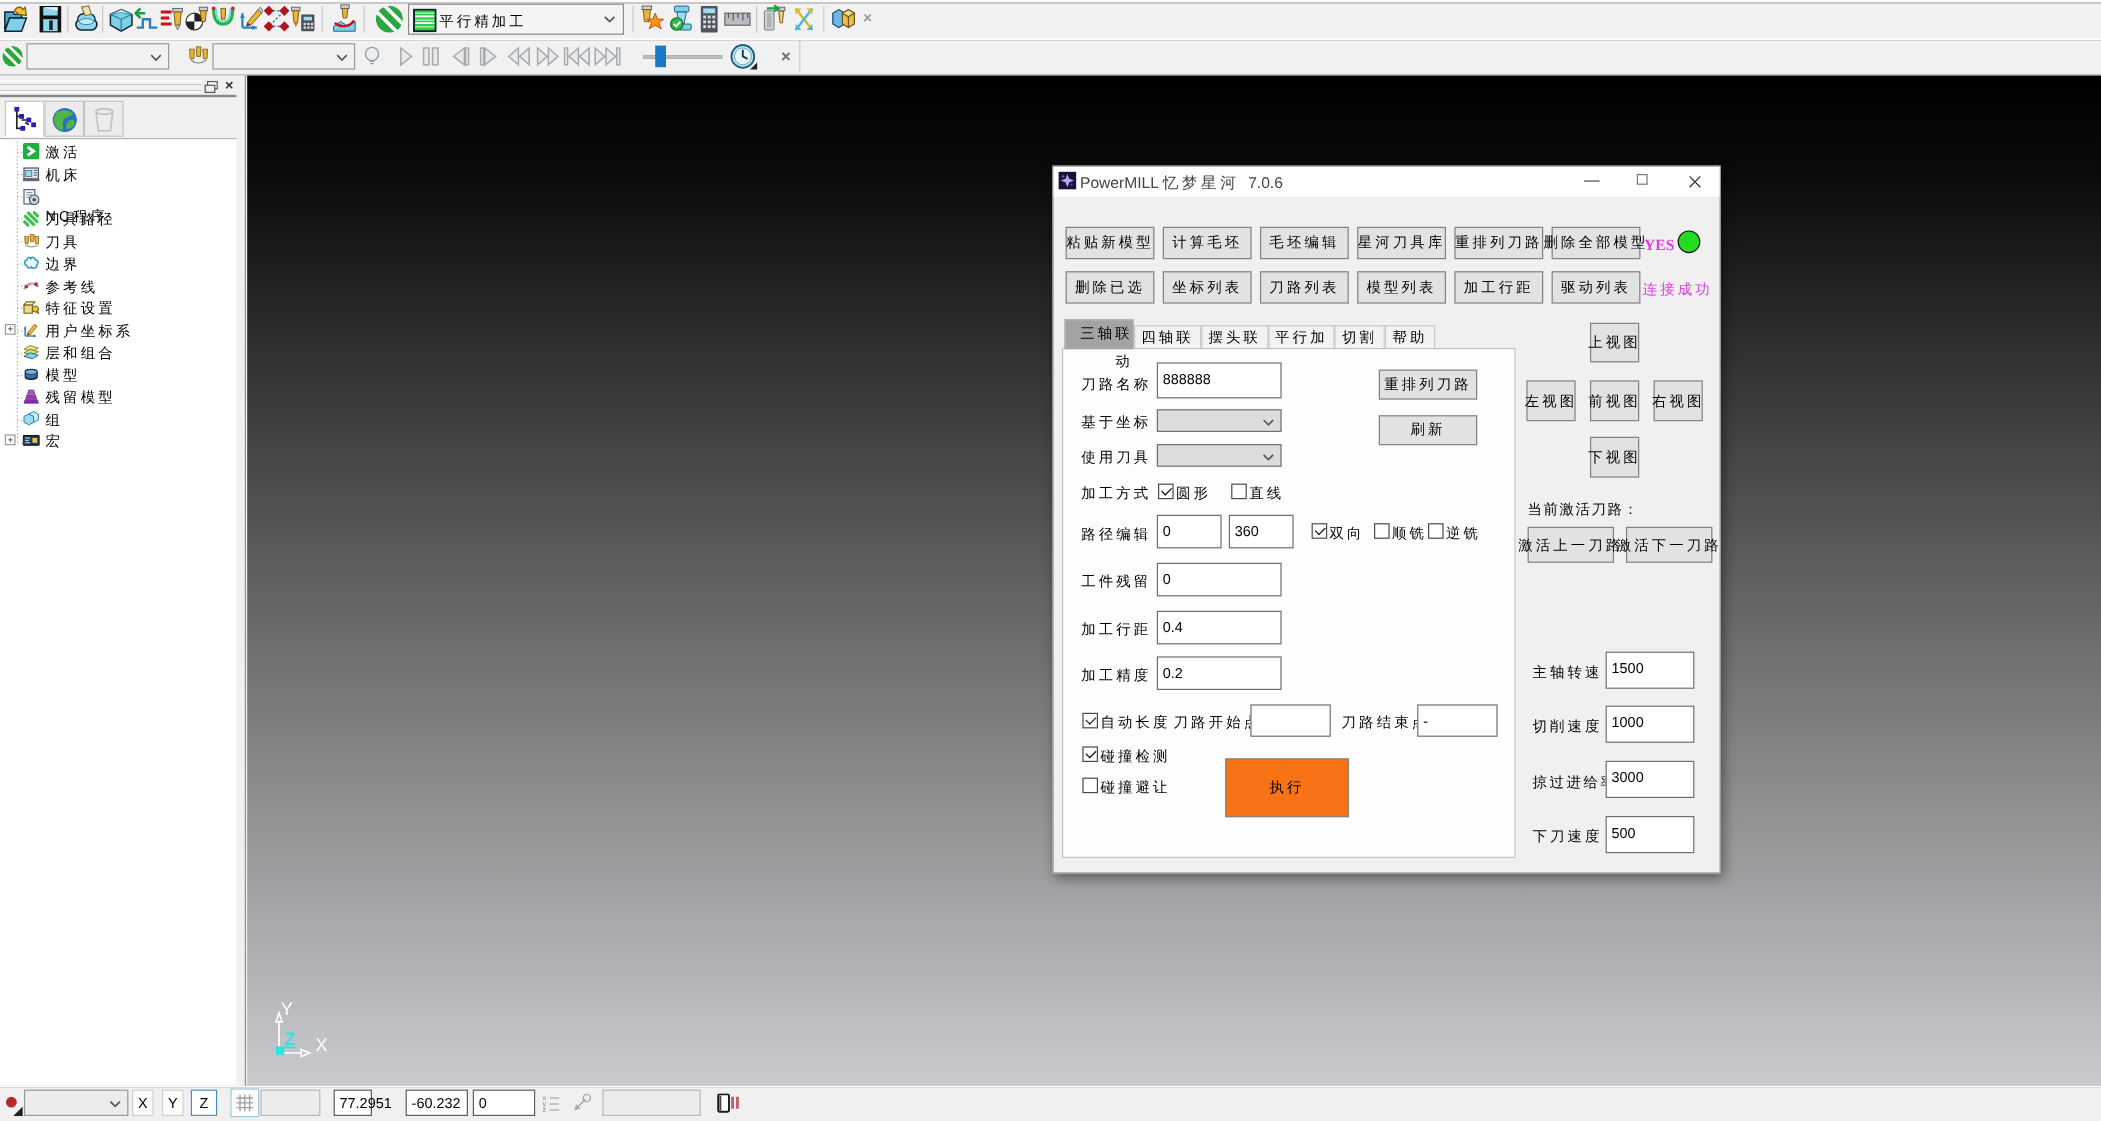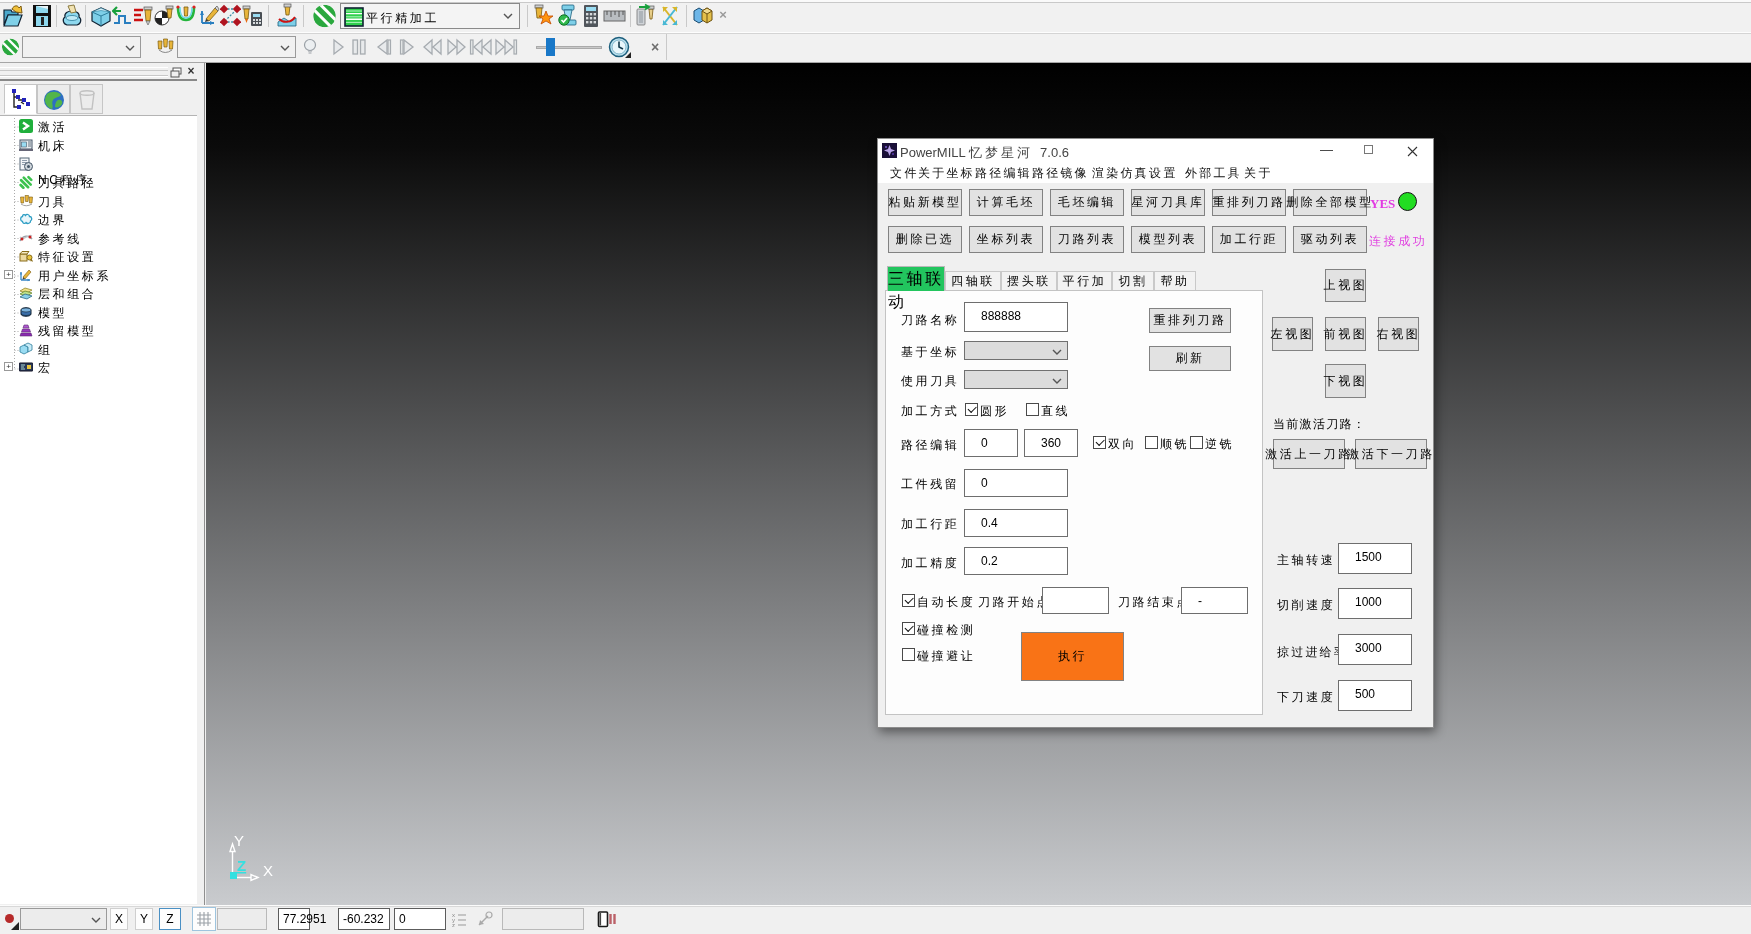--- a/index.html
+++ b/index.html
@@ -29,28 +29,28 @@
 .texp{position:absolute;left:4px;width:9px;height:9px;border:1px solid #999;background:#fff;font-size:8px;line-height:7px;text-align:center;color:#333}
 
 #vp{left:206px;top:63px;width:1545px;height:842px;background:linear-gradient(180deg,#000 0%,#0b0b0b 10%,#c9cbce 100%)}
 
 #dlg{left:877px;top:138px;width:557px;height:590px;background:#f0f0f0;border:1px solid #8c8c8c;box-shadow:2px 4px 10px rgba(0,0,0,.45)}
 #dtitle{position:absolute;left:0;top:0;width:100%;height:25px;background:#fff}
 #dmenu{position:absolute;left:0;top:25px;width:100%;height:19px;background:#fff}
 .mi{position:absolute;top:1px;font-size:12px;letter-spacing:2.6px;color:#111;white-space:nowrap}
 .btn{position:absolute;background:#e2e2e2;border:1px solid #828282;font-size:12px;color:#000;
 display:flex;align-items:center;justify-content:center;letter-spacing:2.6px;white-space:nowrap}
-.tbx{position:absolute;background:#fff;border:1px solid #6e6e6e;font-size:12px;line-height:26px;padding-left:16px;white-space:nowrap}
+.tbx{position:absolute;background:#fff;border:1px solid #6e6e6e;font-size:12px;line-height:26px;padding-left:4px;white-space:nowrap}
 .cbo{position:absolute;background:#dcdcdc;border:1px solid #707070;height:19px}
 .lbl{position:absolute;font-size:12px;letter-spacing:2.6px;white-space:nowrap}
 .chk{position:absolute;width:13px;height:13px;background:#fff;border:1px solid #4a4a4a}
 .chk.on::after{content:"";position:absolute;left:1.5px;top:2px;width:7px;height:3.5px;border-left:1.8px solid #111;border-bottom:1.8px solid #111;transform:rotate(-45deg)}
 .tab{position:absolute;top:132px;height:19px;background:#f2f2f2;border:1px solid #c9c9c9;border-bottom:none;
 font-size:12px;letter-spacing:2.6px;text-align:center;line-height:19px}
-#tabsel{position:absolute;left:9px;top:127px;width:58px;height:25px;background:#22c55e;border:1px solid #b9b9b9;border-bottom:none;z-index:3;font-size:16px;letter-spacing:2.6px;text-align:left;line-height:23px}
+#tabsel{position:absolute;left:9px;top:127px;width:58px;height:25px;background:#a3a3a3;border:1px solid #b9b9b9;border-bottom:none;z-index:3;font-size:12px;letter-spacing:2.6px;text-align:right;line-height:23px}
 #tpanel{position:absolute;left:7px;top:151px;width:378px;height:425px;background:#fdfdfd;border:1px solid #c3c3c3}
 .mag{color:#e040e0}
 
 #sbar{left:0;top:905px;width:1751px;height:29px;background:linear-gradient(#fbfbfb 0 1px,#d8d8d8 1px 2px,#f0f0f0 2px)}
 .sbx{position:absolute;top:3px;height:22px;background:#fff;border:1px solid #5c5c5c;font-size:12px;line-height:20px;padding-left:4px}
 .sbtn{position:absolute;top:3px;height:22px;background:#fdfdfd;border:1px solid #cfcfcf;text-align:center;font-size:12px;line-height:20px}
 </style></head><body>
 <div class="abs" id="tb1">
 <svg class="ticon" style="left:3px" width="22" height="26" viewBox="0 0 22 26">
       <path d="M1 7 L8 7 L9 9 L15 9 L15 12 L5 12 L1 22 Z" fill="#4aa8cc" stroke="#123" stroke-width="1.2"></path>
@@ -450,30 +450,20 @@
         <path d="M7.5 2 L9 6 L13 7.5 L9 9 L7.5 13 L6 9 L2 7.5 L6 6 Z" fill="#b9a3e8"></path>
         <circle cx="4" cy="4" r="1" fill="#7a5ad0"></circle>
         <circle cx="11" cy="11" r="1" fill="#5a3ab0"></circle>
       </svg>
 <span style="position:absolute;left:22px;top:5px;font-size:13px;color:#444">PowerMILL <span class="cjk">忆梦星河</span>&nbsp; 7.0.6</span>
 <span style="position:absolute;left:442px;top:3px;color:#333;font-size:13px">—</span>
 <span style="position:absolute;left:486px;top:3px;width:9px;height:9px;border:1px solid #777;display:inline-block;margin-top:3px"></span>
 <svg style="position:absolute;left:529px;top:7px" width="11" height="11" viewBox="0 0 11 11">
         <path d="M1 1 L10 10 M10 1 L1 10" stroke="#333" stroke-width="1.1"></path>
       </svg>
-</div>
-<div id="dmenu">
-<span class="mi" style="left:12px">文件</span>
-<span class="mi" style="left:40px;letter-spacing:2.2px">关于坐标</span>
-<span class="mi" style="left:97px;letter-spacing:2.2px">路径编辑</span>
-<span class="mi" style="left:154px;letter-spacing:2.2px">路径镜像</span>
-<span class="mi" style="left:214px;letter-spacing:2.2px">渲染仿真</span>
-<span class="mi" style="left:271px">设置</span>
-<span class="mi" style="left:307px;letter-spacing:2.2px">外部工具</span>
-<span class="mi" style="left:366px">关于</span>
 </div>
 <div class="btn" style="left:10px;top:50px;width:74px;height:27px">粘贴新模型</div>
 <div class="btn" style="left:91px;top:50px;width:74px;height:27px">计算毛坯</div>
 <div class="btn" style="left:172px;top:50px;width:74px;height:27px">毛坯编辑</div>
 <div class="btn" style="left:253px;top:50px;width:74px;height:27px">星河刀具库</div>
 <div class="btn" style="left:334px;top:50px;width:74px;height:27px">重排列刀路</div>
 <div class="btn" style="left:415px;top:50px;width:74px;height:27px">删除全部模型</div>
 <span style="position:absolute;left:492px;top:57px;font-size:13px;font-family:'Liberation Serif',serif;font-weight:bold;color:#e23ae2">YES</span>
 <div style="position:absolute;left:520px;top:53px;width:19px;height:19px;border-radius:50%;background:#22dd22;border:1.5px solid #151515"></div>
 <div class="btn" style="left:10px;top:87px;width:74px;height:27px">删除已选</div>

